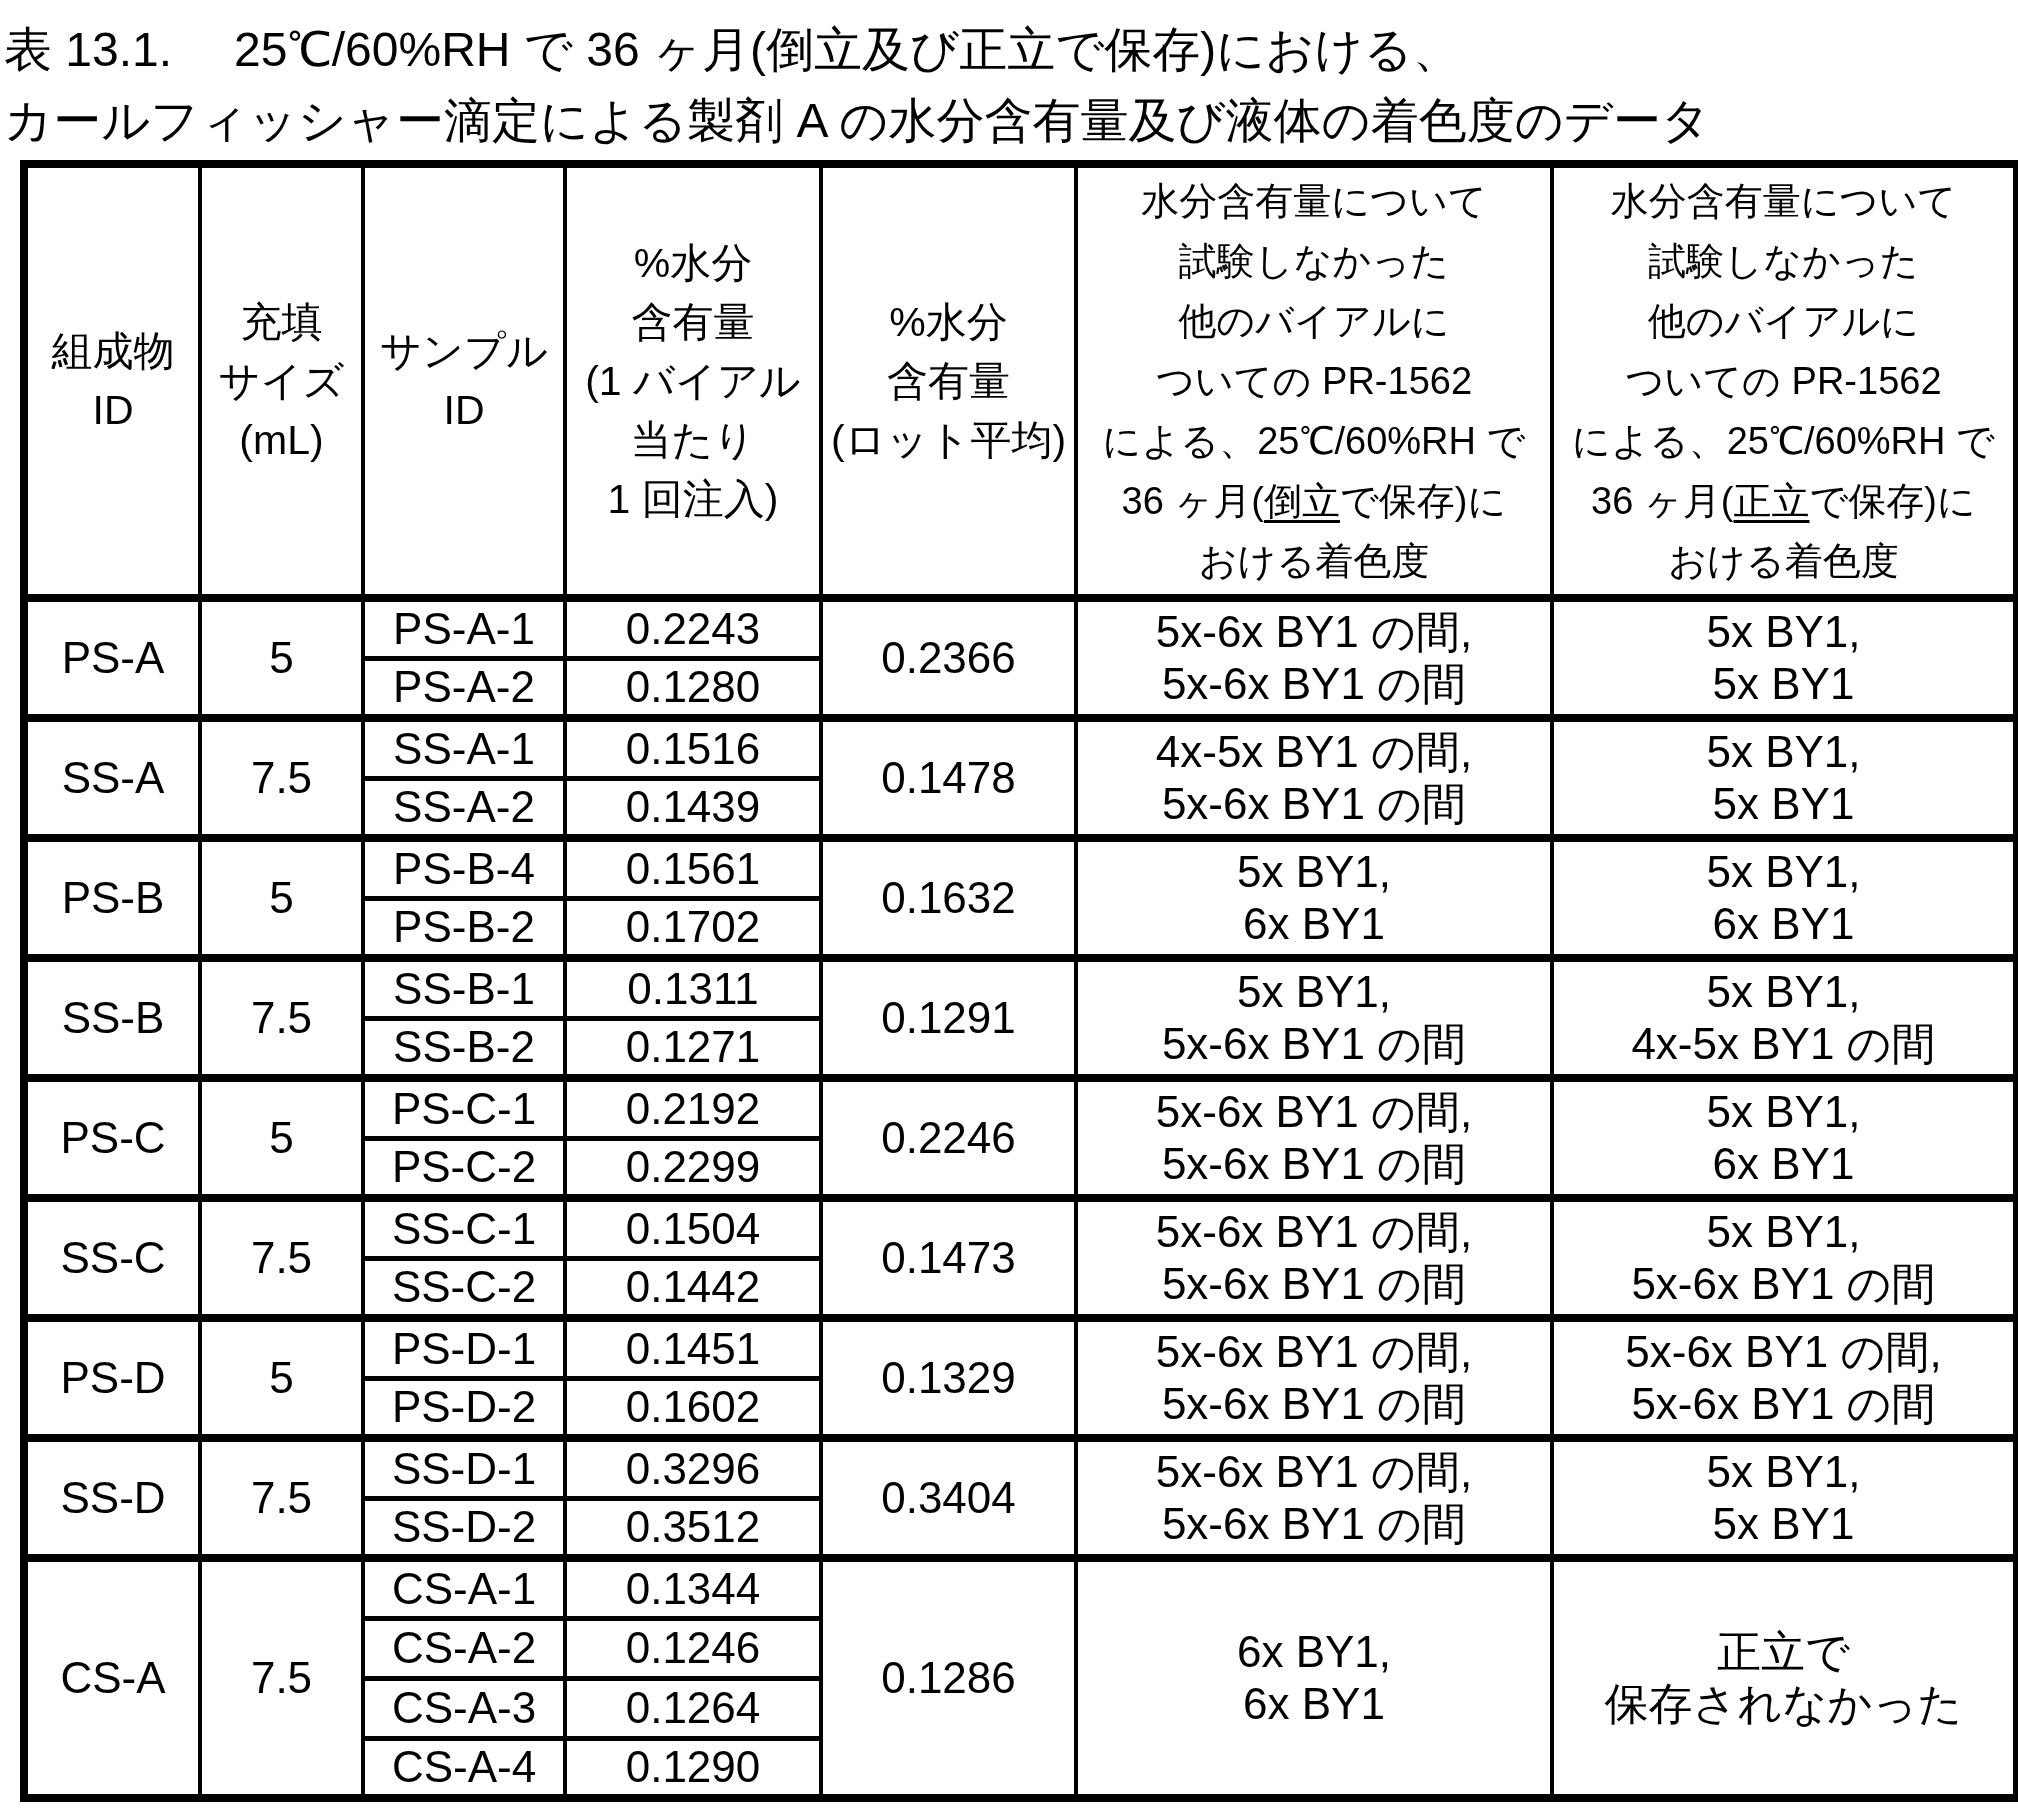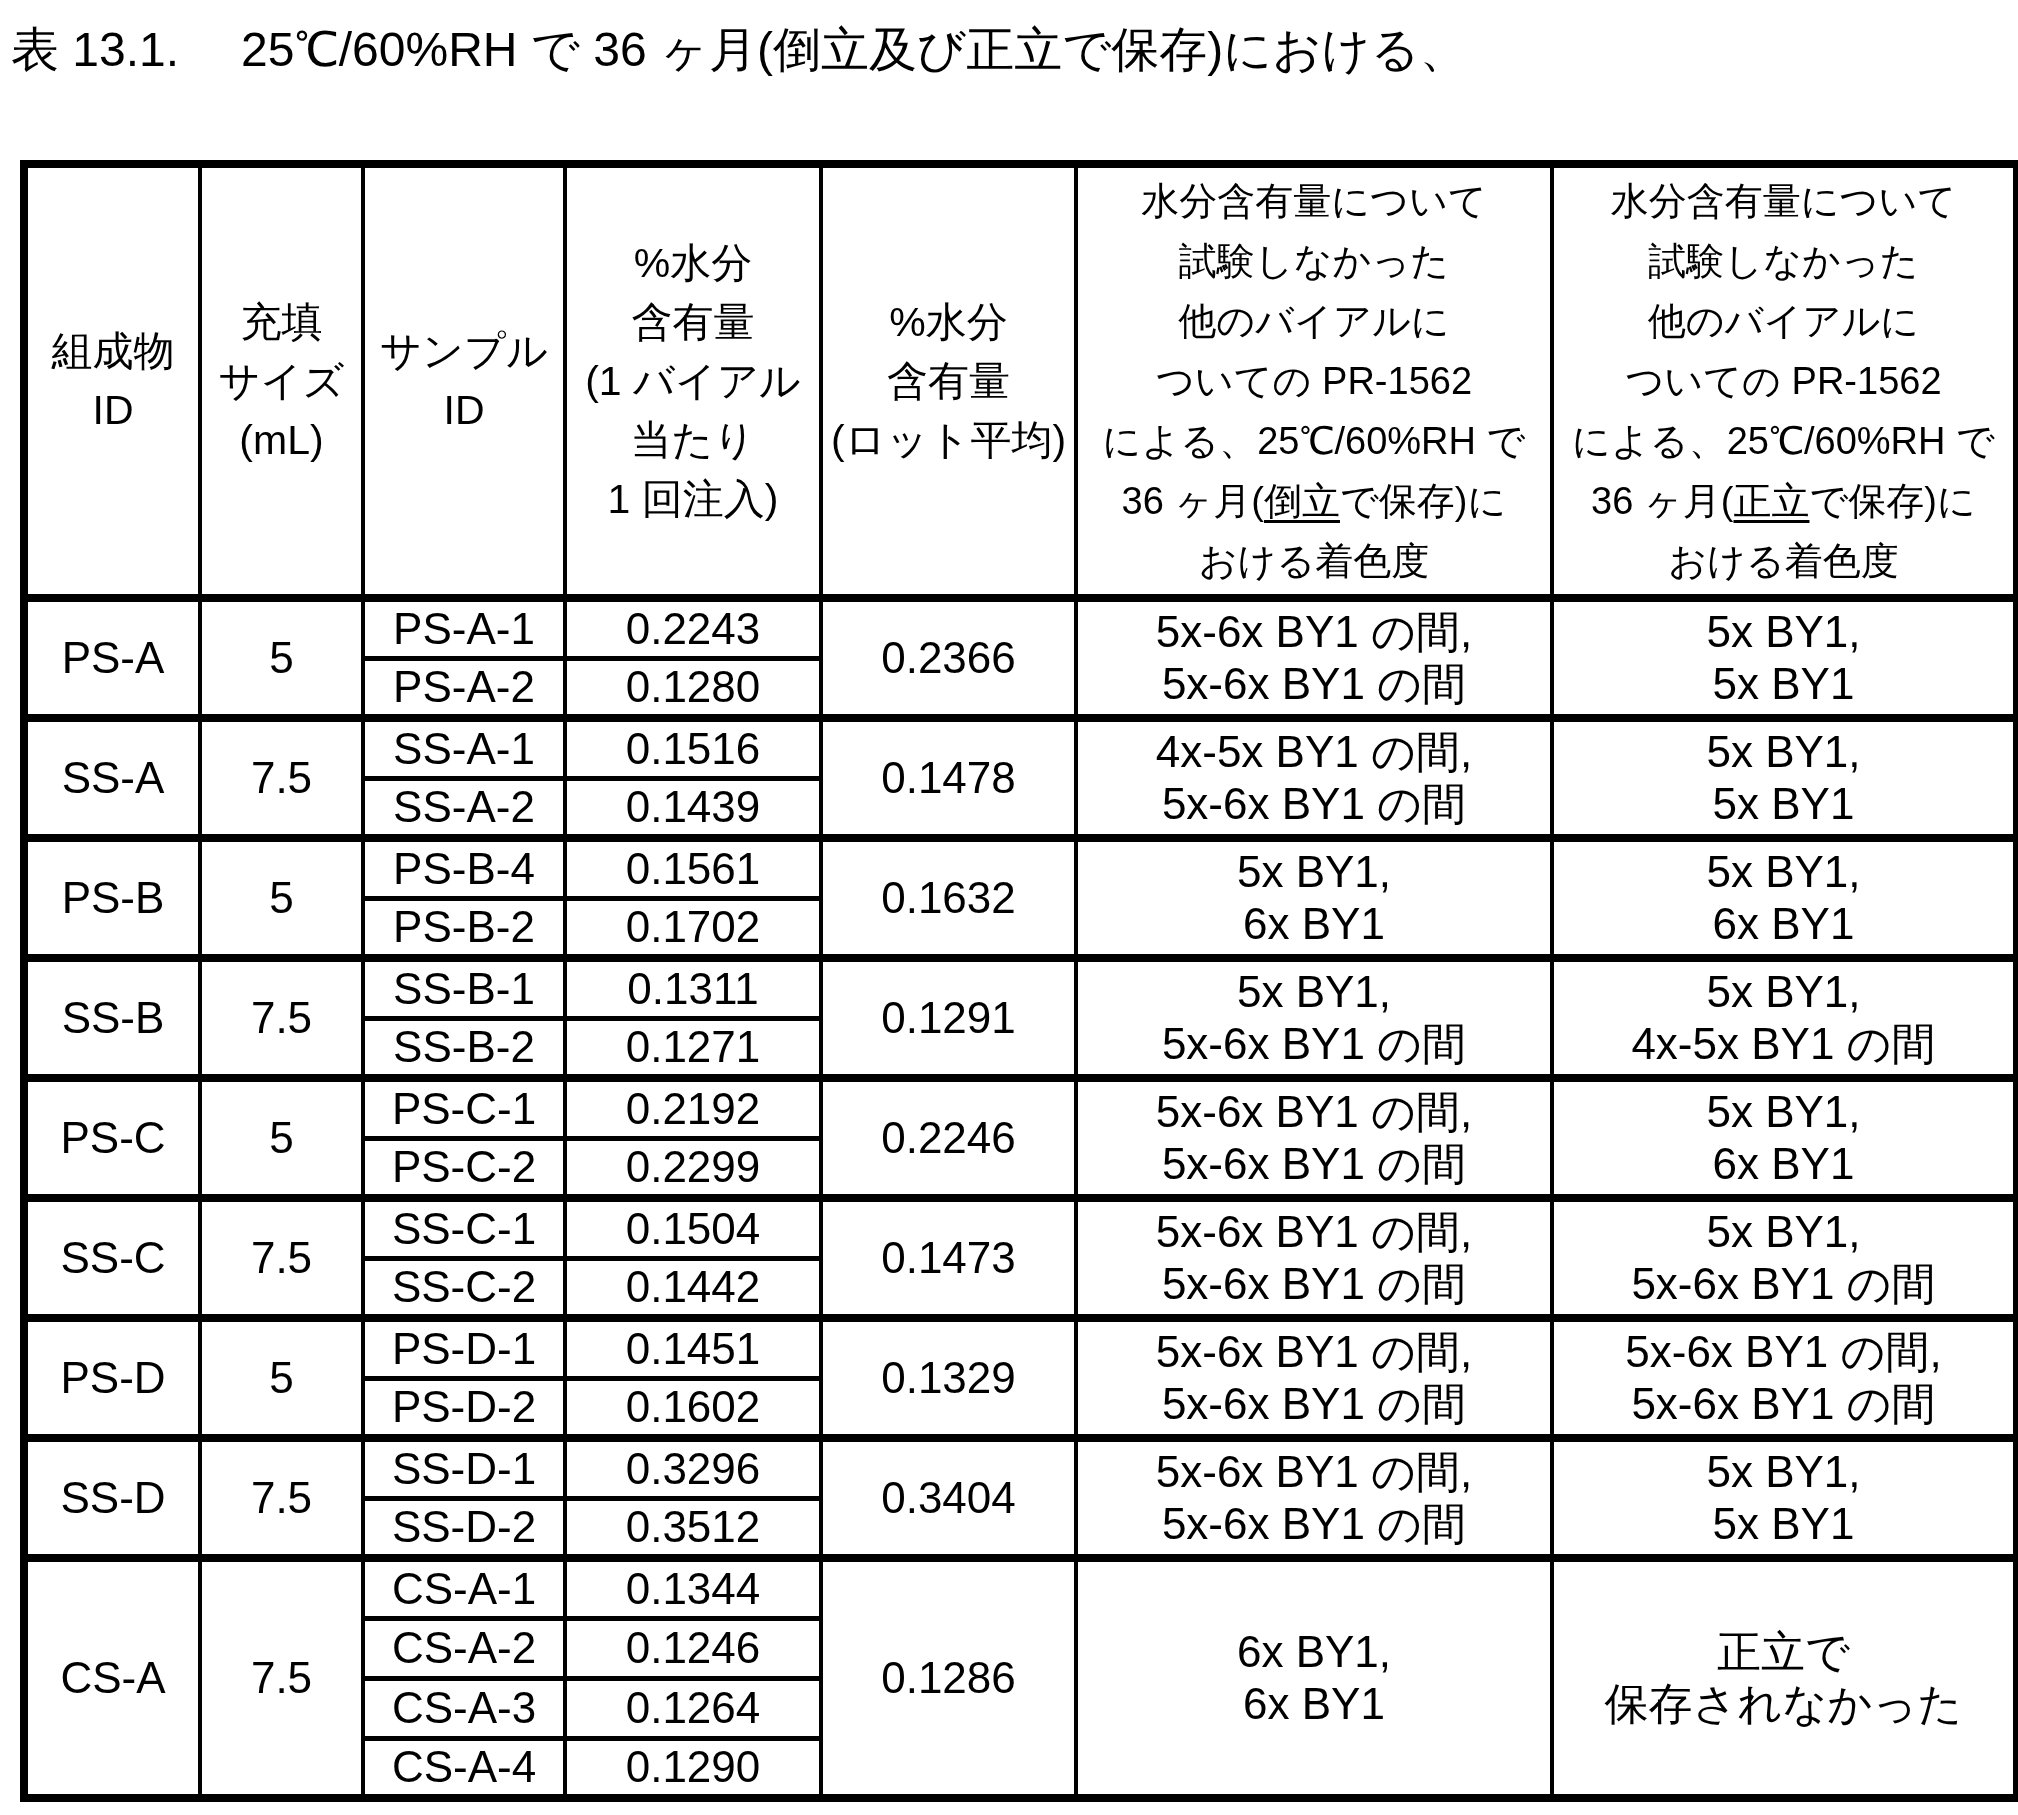--- a/index.html
+++ b/index.html
@@ -6,21 +6,21 @@
   body{
     width:2019px;height:1815px;
     font-family:"Liberation Sans",sans-serif;
     color:#000;
     -webkit-font-smoothing:none;
   }
   .page{position:relative;width:2019px;height:1815px;overflow:hidden;}
 
   
   .title{
-    position:absolute;left:11px;top:14.3px;
+    position:absolute;left:4px;top:14.3px;
     font-size:48px;line-height:71px;white-space:nowrap;
   }
   .title .prefix{margin-right:62px;}
 
   
   table.data{
     position:absolute;left:20px;top:160px;
     width:1993px;
     border-collapse:collapse;
     table-layout:fixed;
@@ -55,20 +55,21 @@
     text-underline-offset:6.4px;
   }
 </style>
 </head>
 <body>
 
 <div class="page">
 
   <div class="title">
     <div><span class="prefix">表 13.1.</span><span>25℃/60%RH で 36 ヶ月(倒立及び正立で保存)における、</span></div>
+    <div>カールフィッシャー滴定による製剤 A の水分含有量及び液体の着色度のデータ</div>
   </div>
 
   <table class="data">
     <colgroup>
       <col style="width:176px">
         <col style="width:163px">
         <col style="width:202px">
       <col style="width:256px">
         <col style="width:255px">
         <col style="width:476px">

